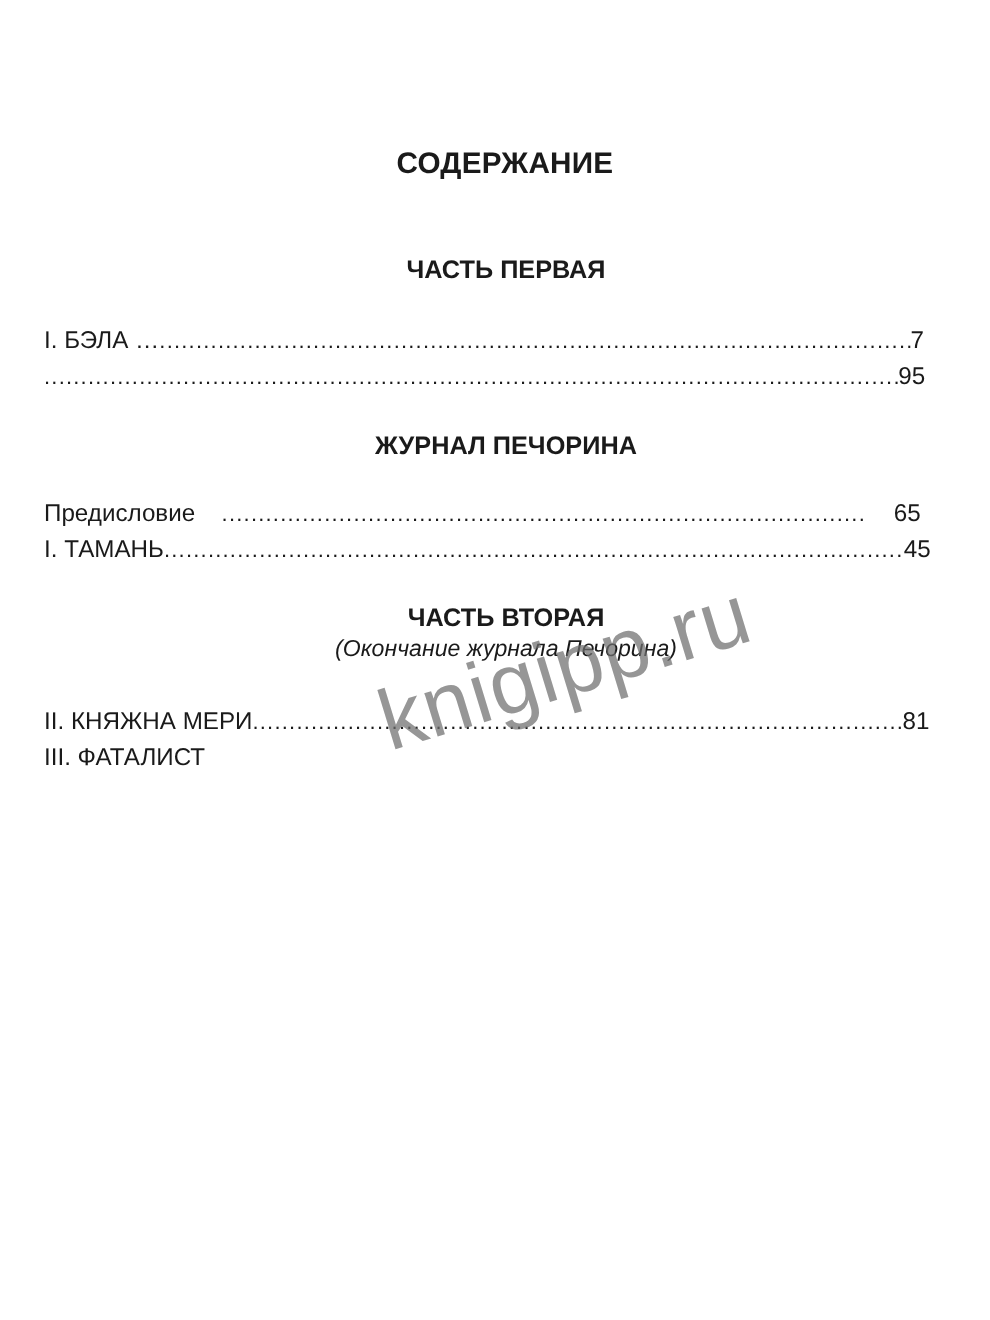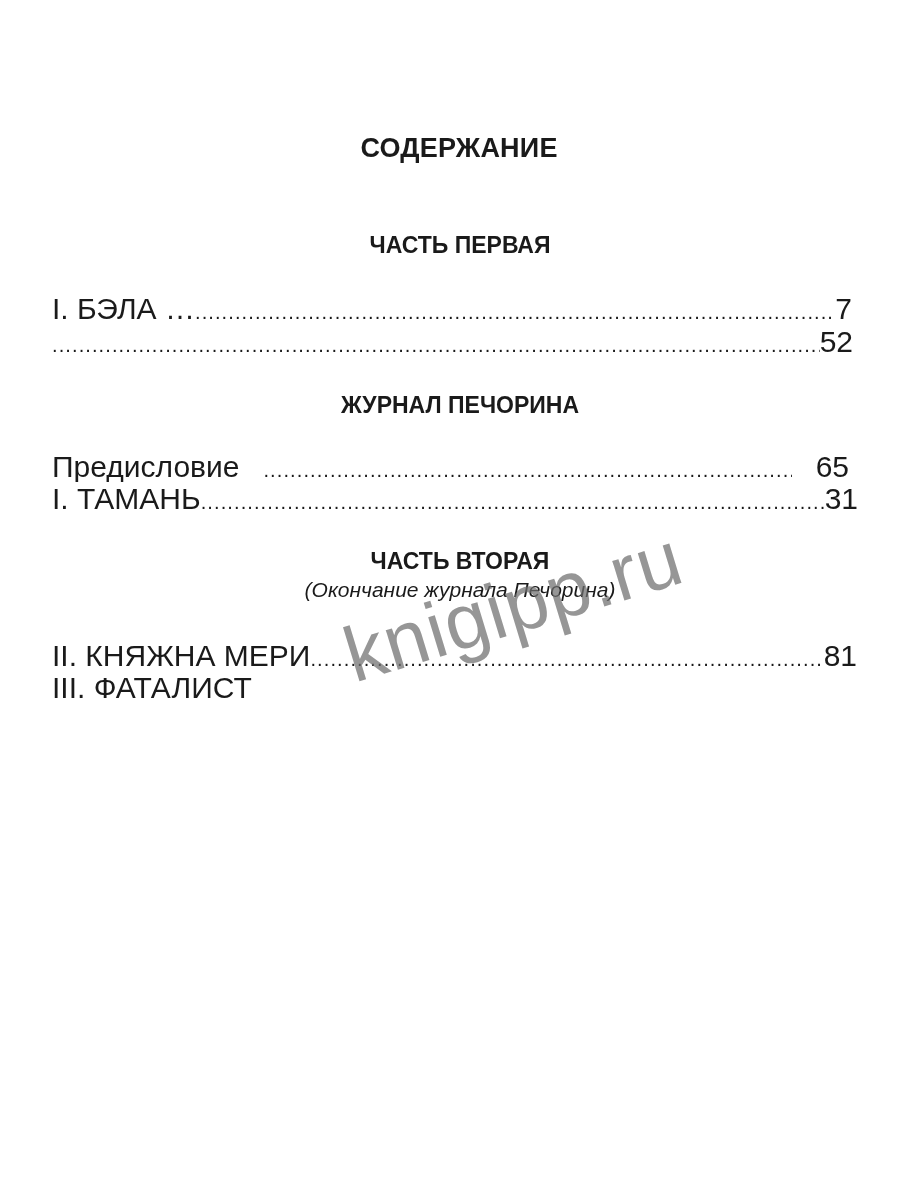--- a/index.html
+++ b/index.html
@@ -36,25 +36,25 @@
     .section-subtitle {
       position: absolute;
       left: 0;
       width: 920px;
       text-align: center;
       font-style: italic;
       font-size: 21px;
     }
     .toc-entry {
       position: absolute;
-      left: 52px;
+      left: 40px;
       height: 30px;
       display: flex;
       align-items: baseline;
-      font-size: 30px;
+      font-size: 22px;
       line-height: 30px;
       white-space: nowrap;
       overflow: hidden;
     }
     .toc-entry .label { flex: 0 0 auto; }
     .toc-entry .leader {
       flex: 1 1 auto;
       overflow: hidden;
       letter-spacing: 1.1px;
       font-size: 20px;
@@ -86,34 +86,34 @@
 
   <div class="section-heading" style="top:232px;">ЧАСТЬ ПЕРВАЯ</div>
 
   <div class="toc-entry" style="top:294px; width:800px;">
     <span class="label">I. БЭЛА …</span>
     <span class="leader"></span>
     <span class="page">7</span>
   </div>
   <div class="toc-entry" style="top:327px; width:801px;">
     <span class="leader"></span>
-    <span class="page">52</span>
+    <span class="page">95</span>
   </div>
 
   <div class="section-heading" style="top:392px;">ЖУРНАЛ ПЕЧОРИНА</div>
 
   <div class="toc-entry" style="top:452px; width:797px;gap:24px;">
     <span class="label">Предисловие</span>
     <span class="leader"></span>
     <span class="page">65</span>
   </div>
   <div class="toc-entry" style="top:484px; width:806px;justify-content:center;">
     <span class="label">I. ТАМАНЬ</span>
     <span class="leader"></span>
-    <span class="page">31</span>
+    <span class="page">45</span>
   </div>
 
   <div class="section-heading" style="top:548px;">ЧАСТЬ ВТОРАЯ</div>
   <div class="section-subtitle" style="top:578px;">(Окончание журнала Печорина)</div>
 
   <div class="toc-entry" style="top:641px; width:805px;">
     <span class="label">II. КНЯЖНА МЕРИ</span>
     <span class="leader"></span>
     <span class="page">81</span>
   </div>

